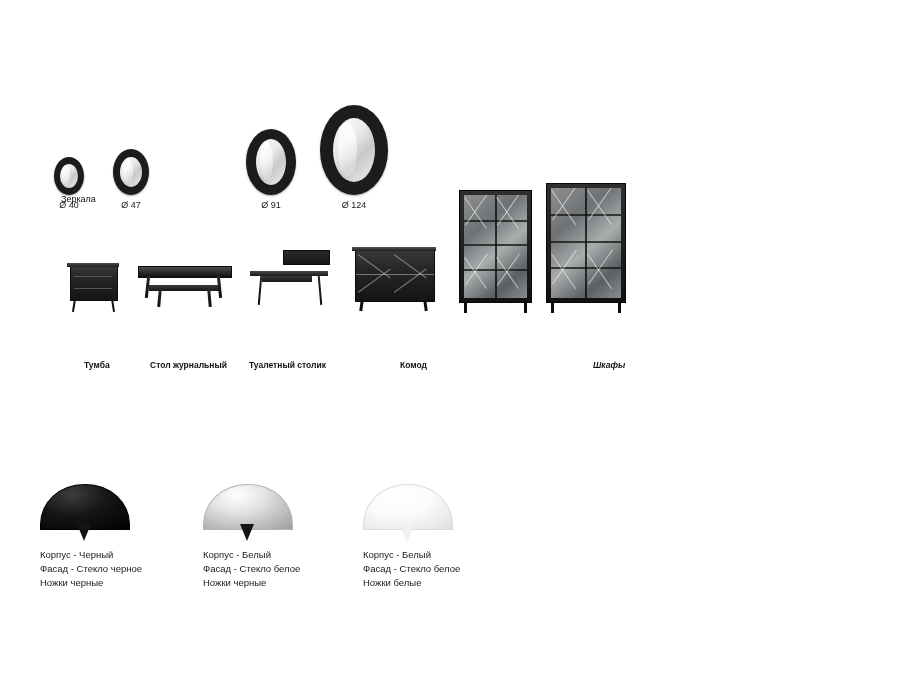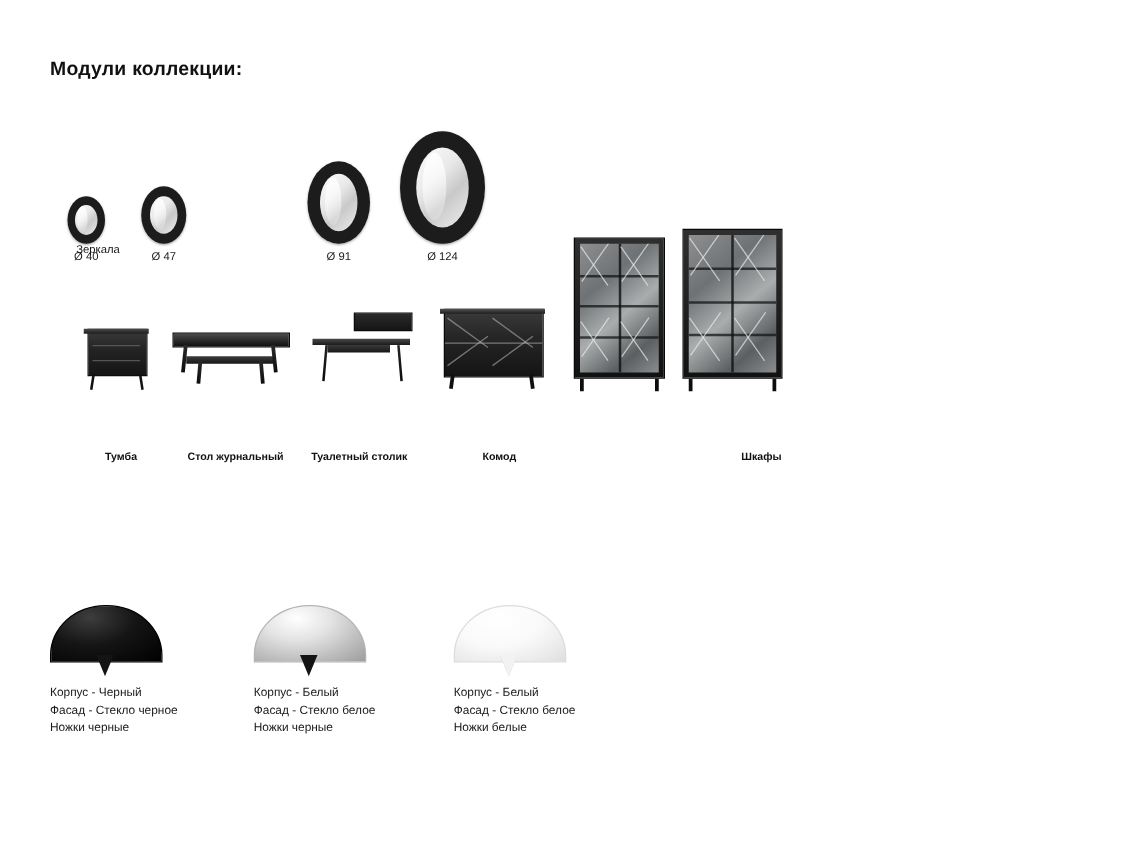--- a/index.html
+++ b/index.html
@@ -232,21 +232,20 @@
     color: #1a1a1a;
     margin-top: 8px;
     white-space: nowrap;
   }
 </style>
 </head>
 <body>
 
 <div class="page">
 
-  <div class="section-title" id="title-modules">Модули коллекции:</div>
 
   <div class="mirrors-row">
 
     <div class="mirror-item" style="left:0px; width:58px;">
       <div class="mirror-shape" style="width:30px; height:38px;">
         <div class="mirror-glass" style="left:6px; top:7px; width:18px; height:24px;"></div>
       </div>
       <div class="mirror-caption">Ø 40</div>
     </div>
 
@@ -310,21 +309,21 @@
       <div class="ch-diag" style="left:2px;  top:6px;  width:40px; transform:rotate(36deg);"></div>
       <div class="ch-diag" style="left:2px;  top:44px; width:40px; transform:rotate(-36deg);"></div>
       <div class="ch-diag" style="left:38px; top:6px;  width:40px; transform:rotate(36deg);"></div>
       <div class="ch-diag" style="left:38px; top:44px; width:40px; transform:rotate(-36deg);"></div>
       <div class="ch-diag" style="left:0px; top:26px; width:78px;"></div>
     </div>
     <div class="ch-top"></div>
     <div class="ch-leg" style="left:8px; transform:rotate(8deg);"></div>
     <div class="ch-leg" style="left:72px; transform:rotate(-8deg);"></div>
   </div>
-  <div class="furn-caption" style="left:386px; top:320px;">Комод</div>
+  <div class="furn-caption" style="left:400px; top:320px;">Комод</div>
 
   <div class="cabinet" id="cabinet-1">
     <div class="cab-frame">
       <div class="cab-glass">
         <div class="cab-shelf" style="top:24%;"></div>
         <div class="cab-shelf" style="top:48%;"></div>
         <div class="cab-shelf" style="top:72%;"></div>
         <div class="cab-mid"></div>
         <div class="cab-x" style="left:1px;  top:2px;  width:38px; transform:rotate(55deg); transform-origin:left top;"></div>
         <div class="cab-x" style="left:1px;  top:30px; width:38px; transform:rotate(-55deg); transform-origin:left top;"></div>
@@ -354,21 +353,21 @@
         <div class="cab-x" style="left:1px;  top:66px; width:42px; transform:rotate(55deg); transform-origin:left top;"></div>
         <div class="cab-x" style="left:1px;  top:96px; width:42px; transform:rotate(-55deg); transform-origin:left top;"></div>
         <div class="cab-x" style="left:37px; top:66px; width:42px; transform:rotate(55deg); transform-origin:left top;"></div>
         <div class="cab-x" style="left:37px; top:96px; width:42px; transform:rotate(-55deg); transform-origin:left top;"></div>
       </div>
     </div>
     <div class="cab-leg" style="left:5px;"></div>
     <div class="cab-leg" style="right:5px;"></div>
   </div>
 
-  <div class="furn-caption" style="left:593px; top:320px;">Шкафы</div>
+  <div class="furn-caption" style="left:593px; top:320px;font-style:italic;">Шкафы</div>
 
 
   <div class="variant" style="left:40px; top:484px;">
     <div class="variant-swatch">
       <div class="fan fan-black"></div>
       <div class="fan-leg leg-black"></div>
     </div>
     <div class="variant-caption">
       <div>Корпус - Черный</div>
       <div>Фасад - Стекло черное</div>

